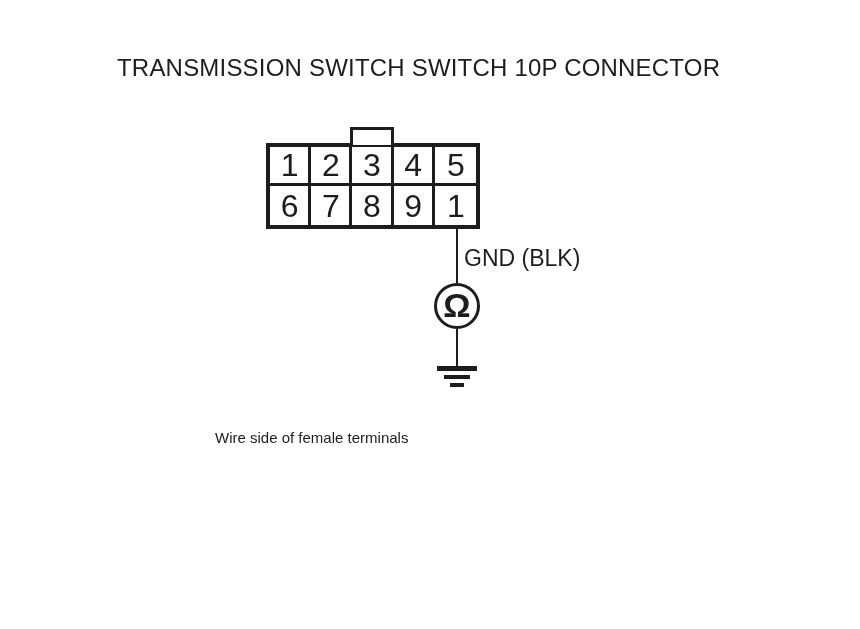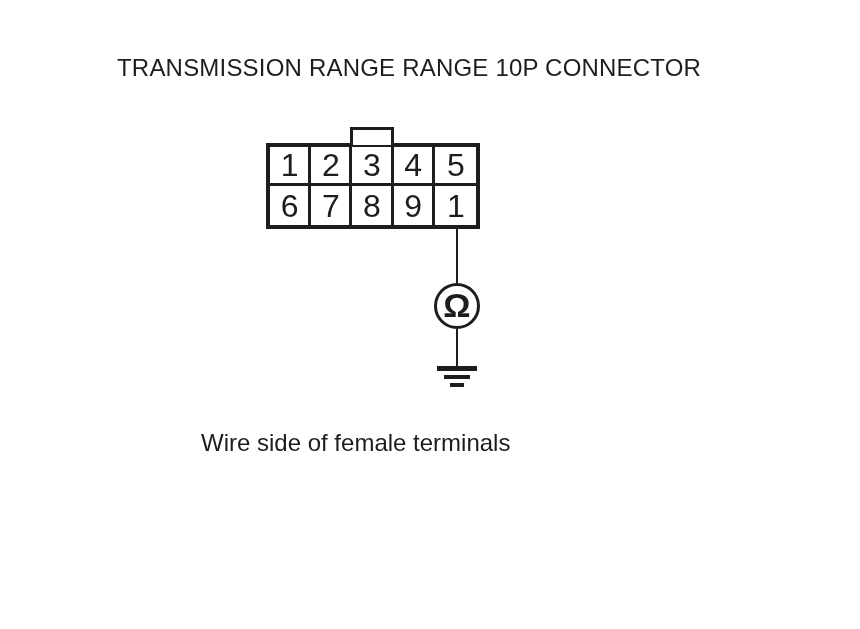--- a/index.html
+++ b/index.html
@@ -113,50 +113,51 @@
   }
   .ground-bar {
     background: #1d1d1d;
     margin: 0 auto;
   }
   .ground-bar-1 { width: 40px; height: 5px; }
   .ground-bar-2 { width: 26px; height: 4px; margin-top: 4px; }
   .ground-bar-3 { width: 14px; height: 4px; margin-top: 4px; }
 
   .caption {
-    left: 201px;
+    left: 215px;
     top: 429px;
-    font-size: 24px;
+    font-size: 15px;
     white-space: nowrap;
   }
 </style>
 </head>
 <body>
 
 <div class="canvas">
 
-  <div class="abs title">TRANSMISSION RANGE RANGE 10P CONNECTOR</div>
+  <div class="abs title">TRANSMISSION SWITCH SWITCH 10P CONNECTOR</div>
 
   <div class="abs pin-grid">
     <div class="pin-cell">1</div>
     <div class="pin-cell">2</div>
     <div class="pin-cell">3</div>
     <div class="pin-cell">4</div>
     <div class="pin-cell">5</div>
     <div class="pin-cell">6</div>
     <div class="pin-cell">7</div>
     <div class="pin-cell">8</div>
     <div class="pin-cell">9</div>
     <div class="pin-cell">1</div>
   </div>
 
   <div class="abs connector-tab"></div>
 
   <div class="abs wire-vertical wire-pin10"></div>
 
+  <div class="abs wire-label">GND (BLK)</div>
 
   <div class="abs ohm-circle">
     <span>Ω</span>
   </div>
 
   <div class="abs wire-vertical wire-meter-to-ground"></div>
 
   <div class="abs ground-symbol">
     <div class="ground-bar ground-bar-1"></div>
     <div class="ground-bar ground-bar-2"></div>

